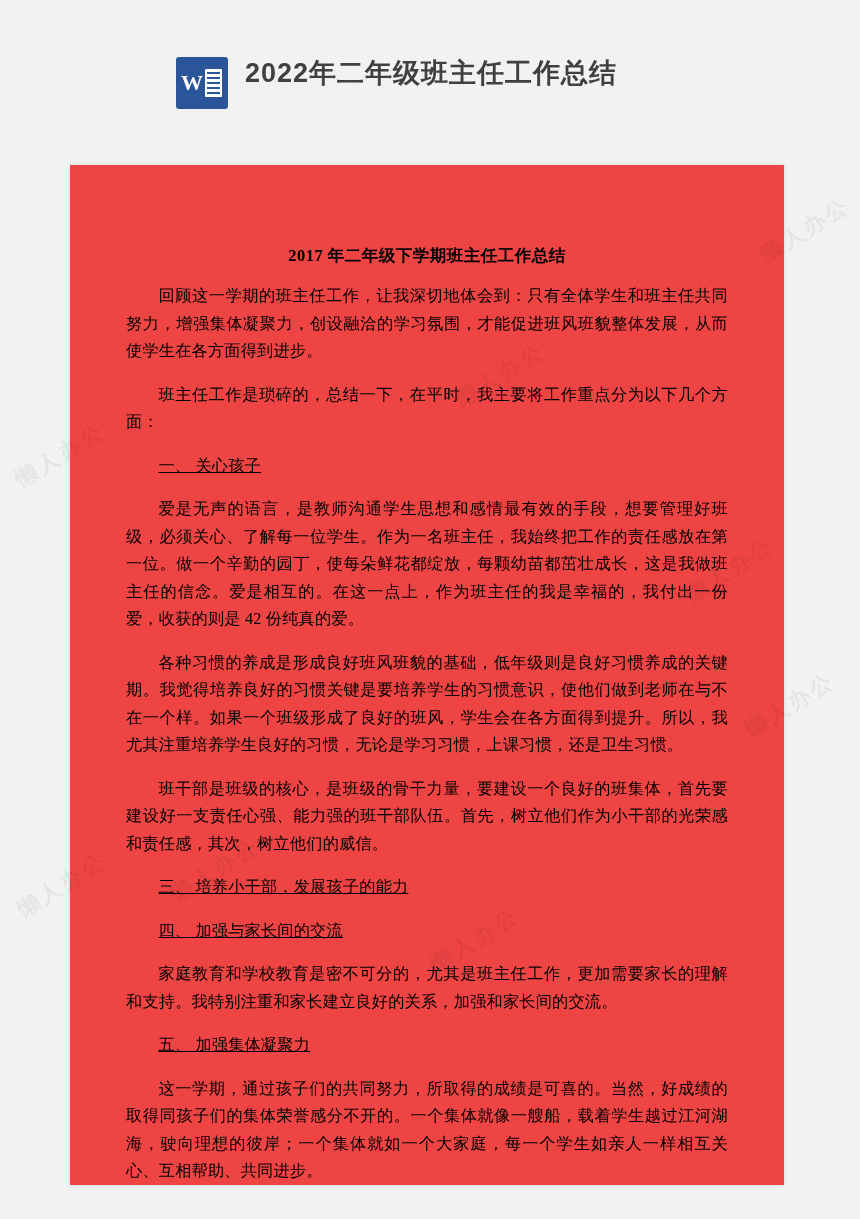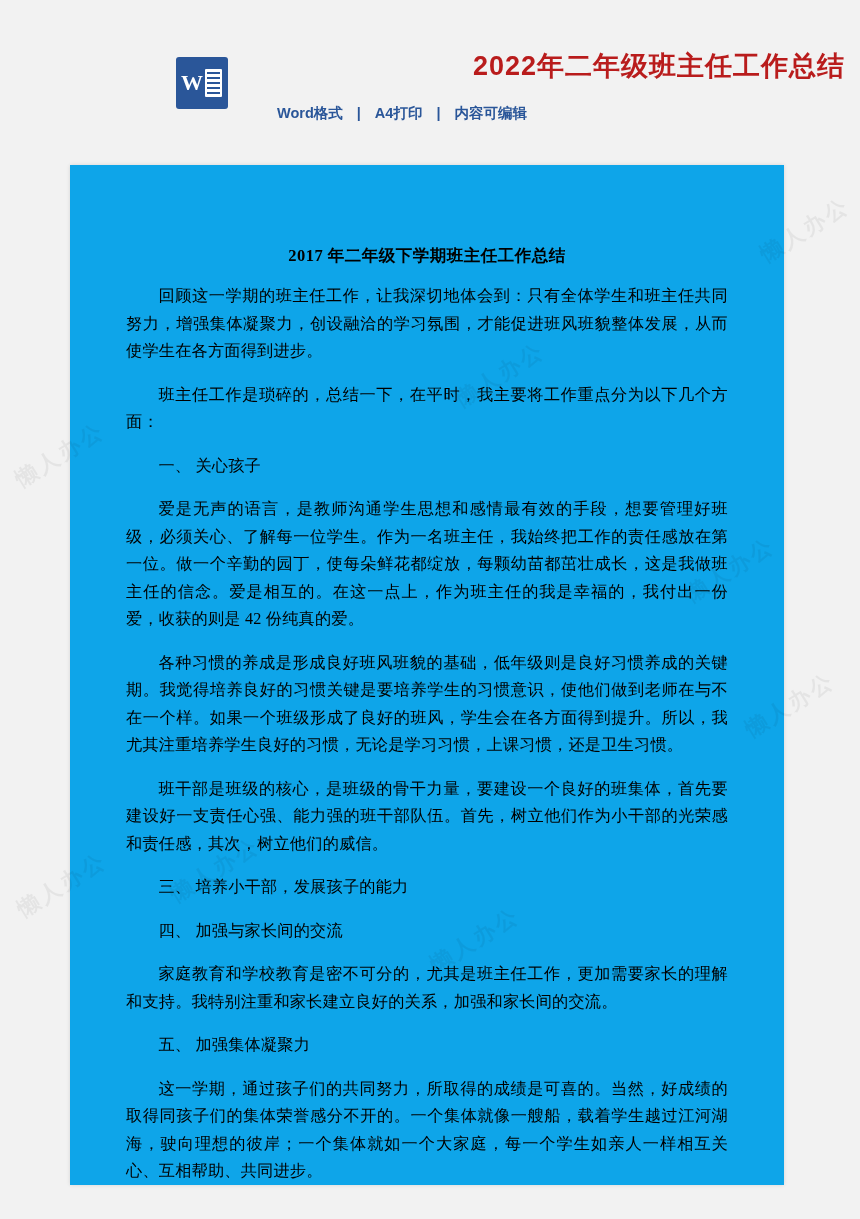--- a/index.html
+++ b/index.html
@@ -58,28 +58,27 @@
   }
   .word-logo .doc-lines i {
     display: block;
     height: 2px;
     background: #2a5699;
     margin: 3px 2px 0 2px;
   }
   .doc-title {
     position: absolute;
     left: 245px;
-    top: 48px;
+    top: 55px;
     width: 600px;
-    color: #b91c1c;
+    color: #404040;
     font-size: 27px;
     font-weight: bold;
     letter-spacing: 1px;
     white-space: nowrap;
-    text-align: right;
   }
   .doc-subtitle {
     position: absolute;
     left: 277px;
     top: 104px;
     color: #2a5699;
     font-size: 14.5px;
     font-weight: bold;
     white-space: nowrap;
   }
@@ -88,21 +87,21 @@
     font-weight: bold;
   }
 
   
   .paper {
     position: absolute;
     left: 70px;
     top: 165px;
     width: 714px;
     height: 1020px;
-    background: #0ea5e9;
+    background: #ef4444;
     box-shadow: 0 0 4px rgba(0,0,0,0.12);
     overflow: hidden;
   }
   .paper-inner {
     position: absolute;
     left: 40px;
     top: 80px;
     width: 634px;
   }
   .art-title {
@@ -120,20 +119,21 @@
     line-height: 27.5px;
     color: #000;
     text-align: justify;
     text-justify: inter-ideograph;
     text-indent: 2em;
     margin: 16px;
     letter-spacing: 0.2px;
   }
   .para.sec {
     text-indent: 2em;
+    text-decoration: underline;
   }
 
   
   .wm {
     position: absolute;
     color: rgba(0,0,0,0.055);
     font-size: 22px;
     font-family: "Liberation Serif", serif;
     letter-spacing: 3px;
     transform: rotate(-32deg);
@@ -161,23 +161,20 @@
       <div class="doc-lines">
         <i></i>
           <i></i>
           <i></i>
           <i></i>
           <i></i>
           <i></i>
       </div>
     </div>
     <div class="doc-title">2022年二年级班主任工作总结</div>
-    <div class="doc-subtitle">
-      <span>Word格式</span><span class="sep">|</span><span>A4打印</span><span class="sep">|</span><span>内容可编辑</span>
-    </div>
   </div>
 
   <div class="paper">
     <div class="paper-inner">
       <div class="art-title">2017 年二年级下学期班主任工作总结</div>
       <p class="para">回顾这一学期的班主任工作，让我深切地体会到：只有全体学生和班主任共同努力，增强集体凝聚力，创设融洽的学习氛围，才能促进班风班貌整体发展，从而使学生在各方面得到进步。</p>
       <p class="para">班主任工作是琐碎的，总结一下，在平时，我主要将工作重点分为以下几个方面：</p>
       <p class="para sec">一、 关心孩子</p>
       <p class="para">爱是无声的语言，是教师沟通学生思想和感情最有效的手段，想要管理好班级，必须关心、了解每一位学生。作为一名班主任，我始终把工作的责任感放在第一位。做一个辛勤的园丁，使每朵鲜花都绽放，每颗幼苗都茁壮成长，这是我做班主任的信念。爱是相互的。在这一点上，作为班主任的我是幸福的，我付出一份爱，收获的则是 42 份纯真的爱。</p>
       <p class="para">各种习惯的养成是形成良好班风班貌的基础，低年级则是良好习惯养成的关键期。我觉得培养良好的习惯关键是要培养学生的习惯意识，使他们做到老师在与不在一个样。如果一个班级形成了良好的班风，学生会在各方面得到提升。所以，我尤其注重培养学生良好的习惯，无论是学习习惯，上课习惯，还是卫生习惯。</p>

